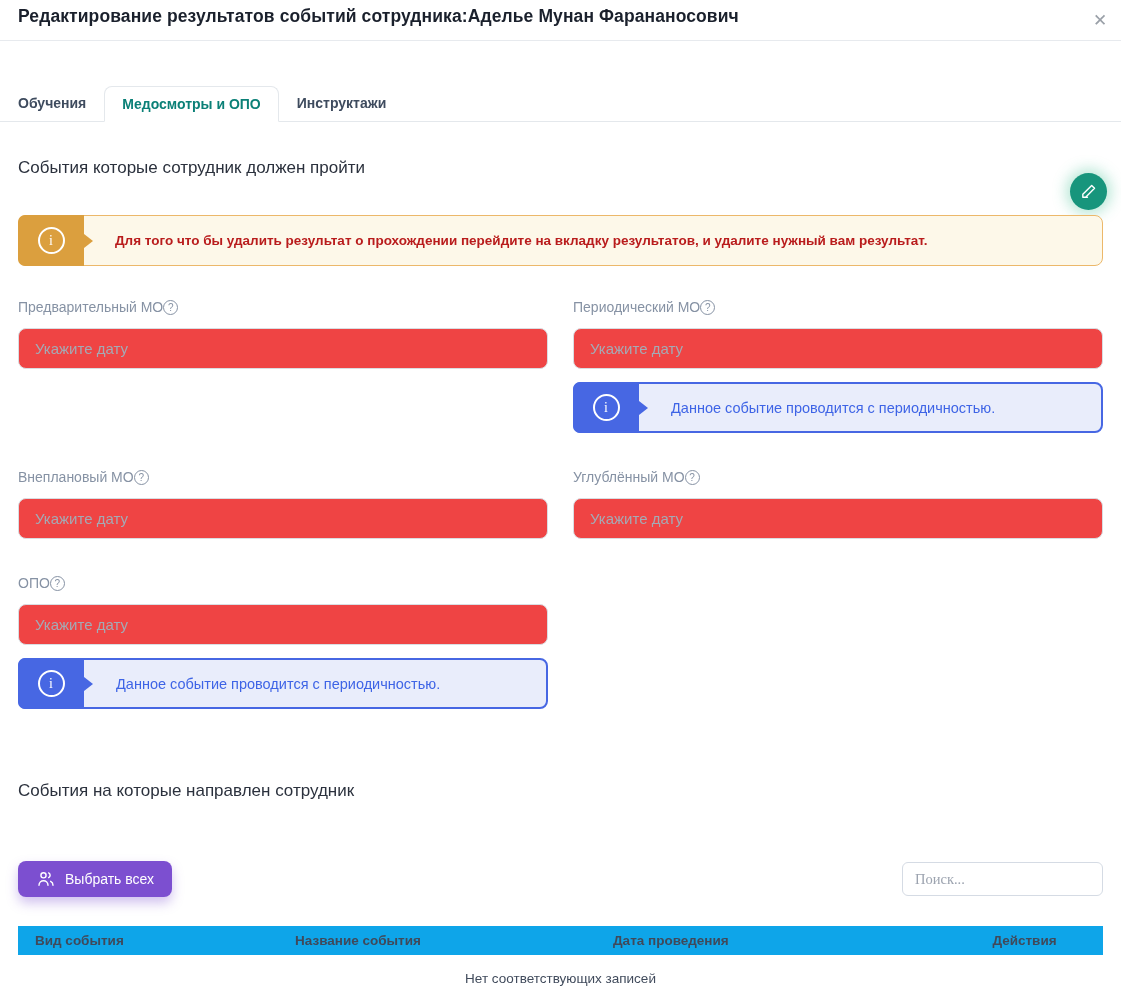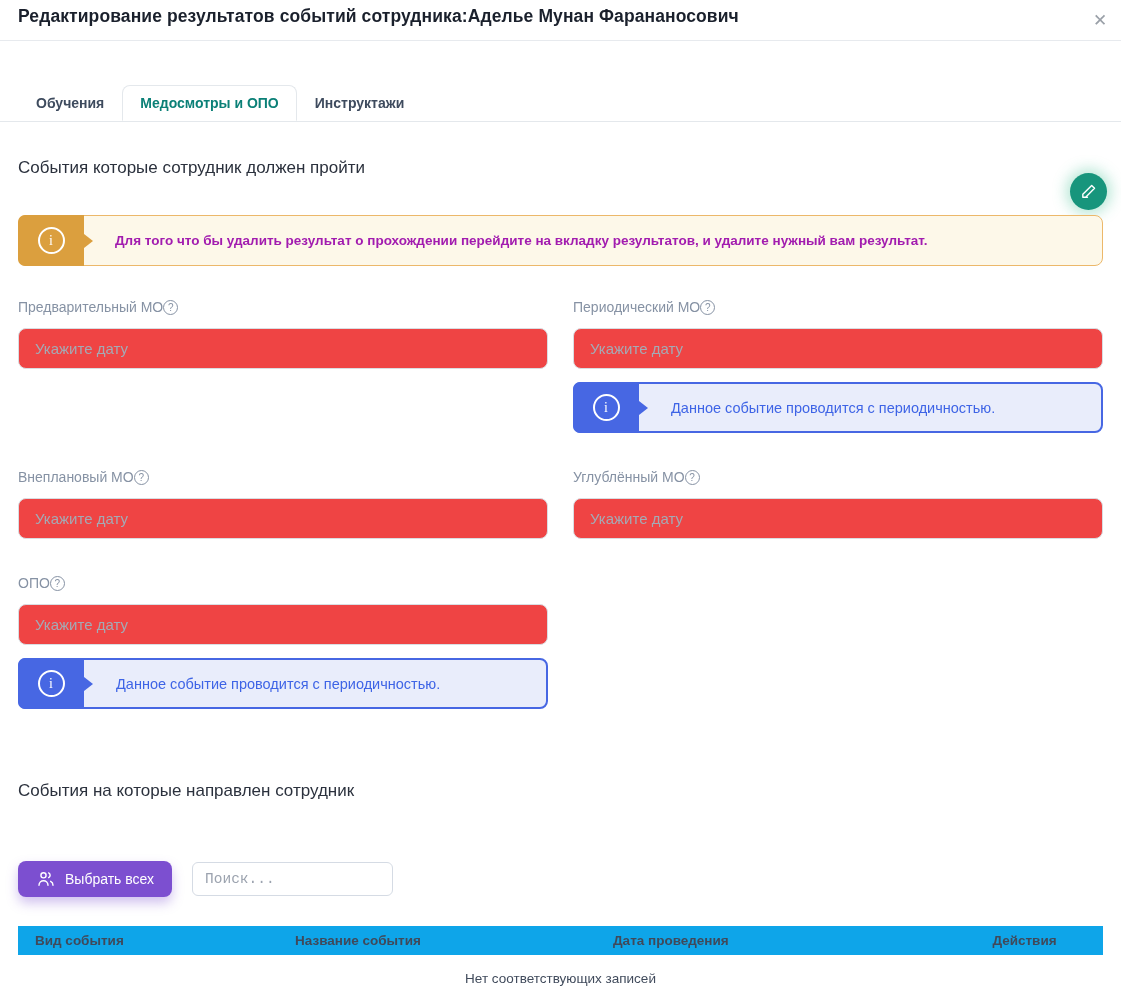--- a/index.html
+++ b/index.html
@@ -8,21 +8,21 @@
 
   
   .modal-header { position:relative; padding:6px 18px 13px 18px;
     border-bottom:1px solid #e7eaee; }
   .modal-title { font-size:17.5px; font-weight:700; color:#1a202c; letter-spacing:.1px; }
   .close-btn { position:absolute; right:10px; top:10px; width:22px; height:22px;
     border:none; background:transparent; color:#9aa0a8; font-size:17px; line-height:22px;
     cursor:pointer; }
 
   
-  .tabs { display:flex; align-items:flex-start; margin-top:44px; padding-left:18px;
+  .tabs { display:flex; align-items:center; margin-top:44px; 
     border-bottom:1px solid #e4e8ec; }
   .tab { padding:9px 17px; font-size:14px; font-weight:700; color:#3e4b5e;
     cursor:pointer; background:transparent; border:1px solid transparent; }
   .tab.active { color:#0b8077; background:#fff; border:1px solid #e4e8ec;
     border-bottom:1px solid #fff; margin-bottom:-1px; border-radius:8px 8px 0 0; }
 
   .content { padding:0 18px; }
 
   
   .section-row { position:relative; margin-top:12px; }
@@ -30,21 +30,21 @@
   .fab-edit { position:absolute; right:-4px; top:15px; width:37px; height:37px;
     border-radius:50%; border:none; background:#17957c; cursor:pointer;
     display:flex; align-items:center; justify-content:center;
     box-shadow:0 0 14px 4px rgba(46,184,134,.35); }
 
   
   .banner { position:relative; display:flex; align-items:center;
     border-radius:8px; min-height:51px; }
   .banner-warning { margin-top:37px; border:1px solid #ecb86a; background:#fdf8e9;
     padding:8px 16px 8px 96px; }
-  .banner-warning .banner-text { color:#a21caf; font-weight:700; font-size:13.5px; }
+  .banner-warning .banner-text { color:#b91c1c; font-weight:700; font-size:13.5px; }
   .banner-info { border:2px solid #4767e3; background:#e9edfb; padding:8px 16px 8px 96px; }
   .banner-info .banner-text { color:#3e64e6; font-weight:400; font-size:14.5px; }
   .icon-block { position:absolute; left:-1px; top:-1px; bottom:-1px; width:66px;
     display:flex; align-items:center; justify-content:center; border-radius:7px 0 0 7px; }
   .icon-block.orange { background:#db9f3e; }
   .icon-block.blue { background:#4767e3; left:-2px; top:-2px; bottom:-2px; }
   .icon-block::after { content:""; position:absolute; left:100%; top:50%;
     transform:translateY(-50%); border-top:7px solid transparent;
     border-bottom:7px solid transparent; }
   .icon-block.orange::after { border-left:9px solid #db9f3e; }
@@ -62,29 +62,29 @@
     font-size:10px; color:#8692a4; display:inline-flex; align-items:center;
     justify-content:center; cursor:pointer; }
   .date-input { width:100%; height:41px; border:1px solid #d9dde2; border-radius:8px;
     background:#ef4444; padding:0 16px; font-size:15px; color:#343b46;
     font-family:"Liberation Sans", sans-serif; }
   .date-input::placeholder { color:#a4aab5; }
   .field-note { margin-top:13px; }
 
   
   .section-heading-2 { margin-top:72px; font-size:17px; font-weight:400; color:#2b313d; }
-  .controls-row { display:flex; justify-content:flex-start; align-items:center;
+  .controls-row { display:flex; justify-content:space-between; align-items:center;
     gap:20px; margin-top:60px; }
   .btn-select-all { display:flex; align-items:center; gap:9px; height:36px;
     padding:0 18px; background:#7c4fd0; color:#fff; border:none; border-radius:8px;
     font-size:14px; cursor:pointer; font-family:"Liberation Sans", sans-serif;
     box-shadow:0 6px 12px rgba(124,79,208,.35); }
   .search-input { width:201px; height:34px; border:1px solid #d5dbe4; border-radius:6px;
     padding:0 12px; font-size:14.5px; color:#343b46;
-    font-family:Liberation Mono, monospace; }
+    font-family:Liberation Serif, serif; }
   .search-input::placeholder { color:#9ca3af; }
 
   
   .events-table { width:100%; border-collapse:collapse; margin-top:29px; }
   .events-table thead tr { background:#0ea5e9; }
   .events-table th { text-align:left; font-size:13.5px; font-weight:700; color:#40495a;
     padding:7px 17px; height:28px; }
   .events-table th:nth-child(1){ width:260px; }
   .events-table th:nth-child(2){ width:318px; }
   .events-table th:nth-child(3){ width:350px; }

